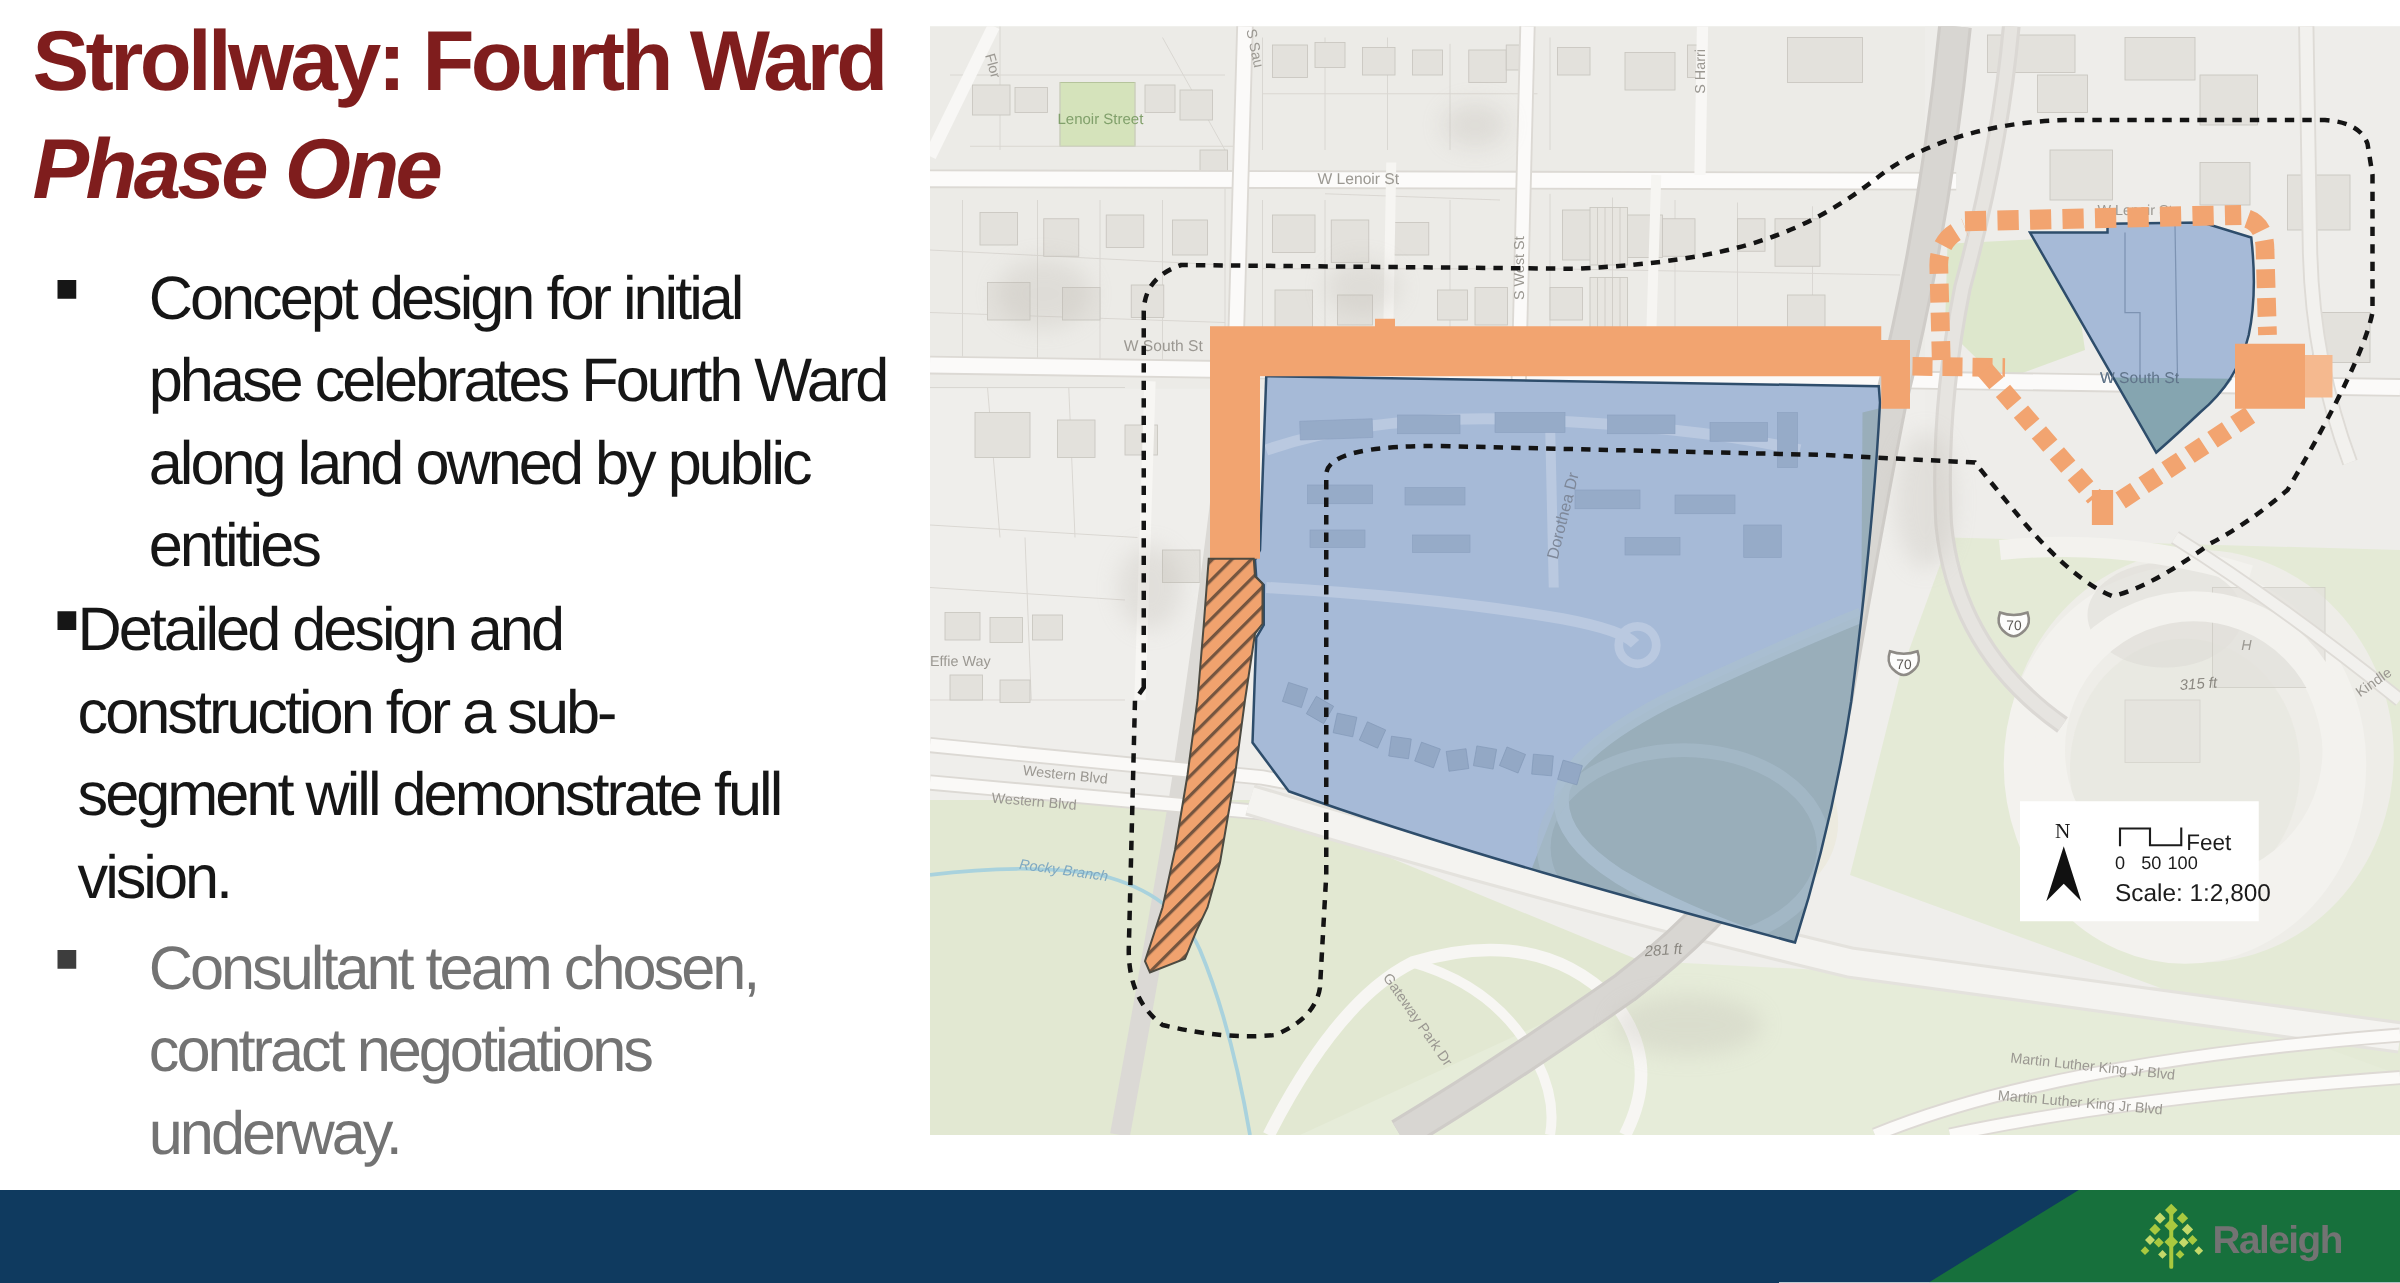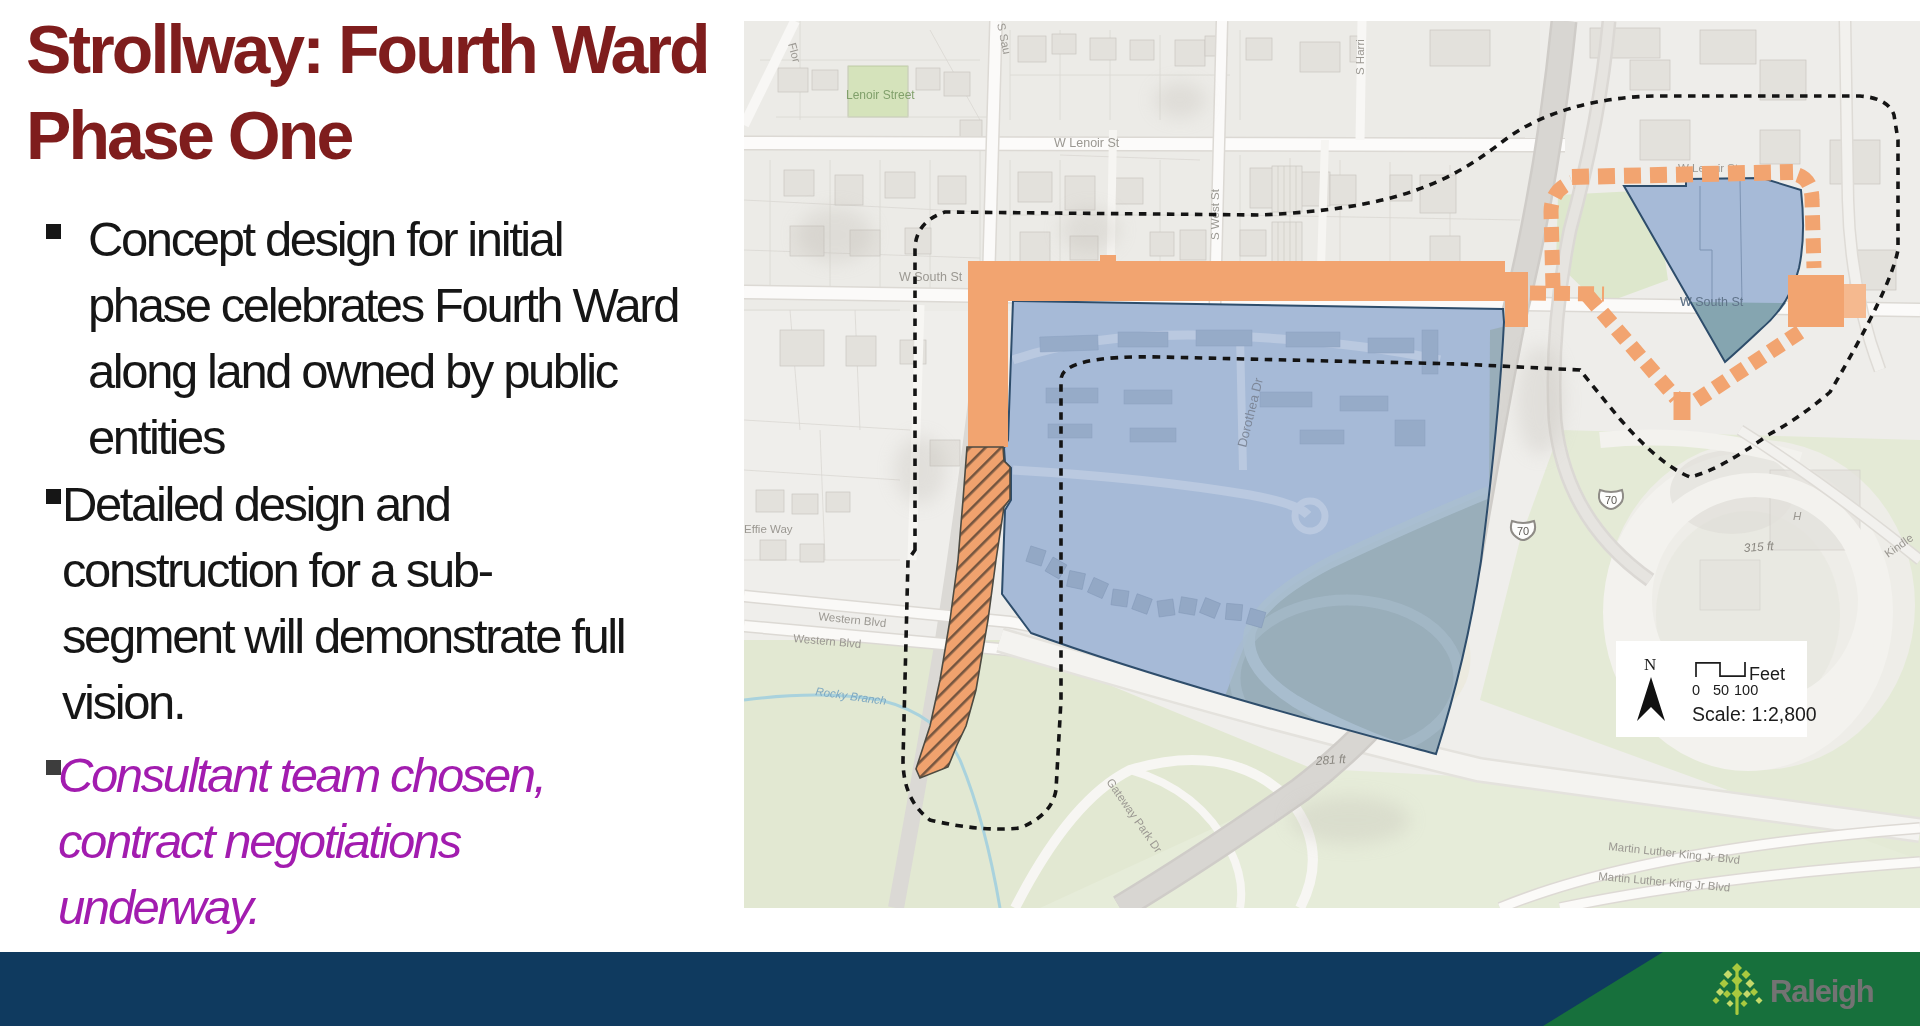--- a/index.html
+++ b/index.html
@@ -2,29 +2,29 @@
 <html><head>
 <meta charset="utf-8">
 <style>
   html,body{margin:0;padding:0;background:#fff;width:1920px;height:1026px;overflow:hidden;}
   body{font-family:"Liberation Sans", sans-serif;position:relative;}
   .abs{position:absolute;}
 </style>
 </head>
 <body>
 
-<div class="abs" style="left:26px;top:5.8px;width:760px;font-weight:bold;color:#7f1d1d;font-size:68px;line-height:86.5px;letter-spacing:-2.9px;white-space:nowrap;">Strollway: Fourth Ward<br><span style="">Phase One</span></div>
+<div class="abs" style="left:26px;top:5.8px;width:760px;font-weight:bold;color:#7f1d1d;font-size:68px;line-height:86.5px;letter-spacing:-2.9px;white-space:nowrap;">Strollway: Fourth Ward<br><span style="font-style:italic;">Phase One</span></div>
 
 <div class="abs" style="left:0;top:205.8px;width:780px;color:#161616;font-size:49px;line-height:66px;letter-spacing:-2.4px;">
 
-  <div style="position:relative;padding-left:88px;"><span style="position:absolute;left:46px;top:18px;width:15px;height:15px;background:#161616;"></span>Concept design for initial<br>phase celebrates Fourth Ward<br>along land owned by public<br>entities</div>
+  <div style="position:relative;padding-left:119px;"><span style="position:absolute;left:46px;top:18px;width:15px;height:15px;background:#161616;"></span>Concept design for initial<br>phase celebrates Fourth Ward<br>along land owned by public<br>entities</div>
 
   <div style="position:relative;padding-left:62px;margin-top:1.5px;"><span style="position:absolute;left:46px;top:18px;width:15px;height:15px;background:#161616;"></span>Detailed design and<br>construction for a sub-<br>segment will demonstrate full<br>vision.</div>
 
-  <div style="position:relative;padding-left:58px;margin-top:6.5px;color:#a21caf;font-style:italic;"><span style="position:absolute;left:46px;top:18px;width:15px;height:15px;background:#3d3d3d;"></span>Consultant team chosen,<br>contract negotiations<br>underway.</div>
+  <div style="position:relative;padding-left:119px;margin-top:6.5px;color:#737373;"><span style="position:absolute;left:46px;top:18px;width:15px;height:15px;background:#3d3d3d;"></span>Consultant team chosen,<br>contract negotiations<br>underway.</div>
 </div>
 
 <div class="abs" style="left:744px;top:21px;width:1176px;height:887px;">
 <svg width="1176" height="887" viewBox="744 21 1176 887" xmlns="http://www.w3.org/2000/svg">
 <defs>
 <pattern id="hatch" width="11" height="11" patternTransform="rotate(-45)" patternUnits="userSpaceOnUse">
 <rect width="11" height="11" fill="#f0a26e"></rect>
 <rect width="11" height="2.6" fill="#75553f"></rect>
 </pattern>
 <filter id="blur8" x="-50%" y="-50%" width="200%" height="200%">

